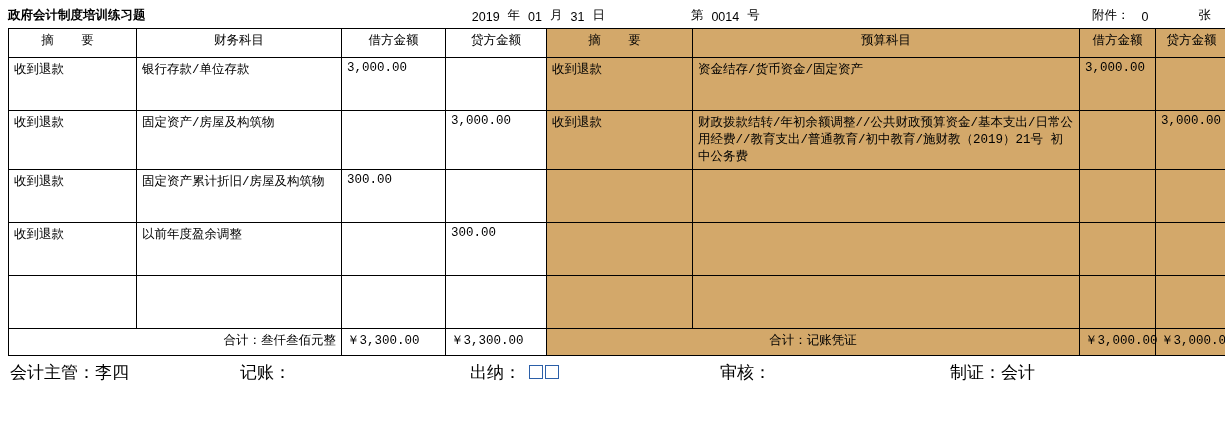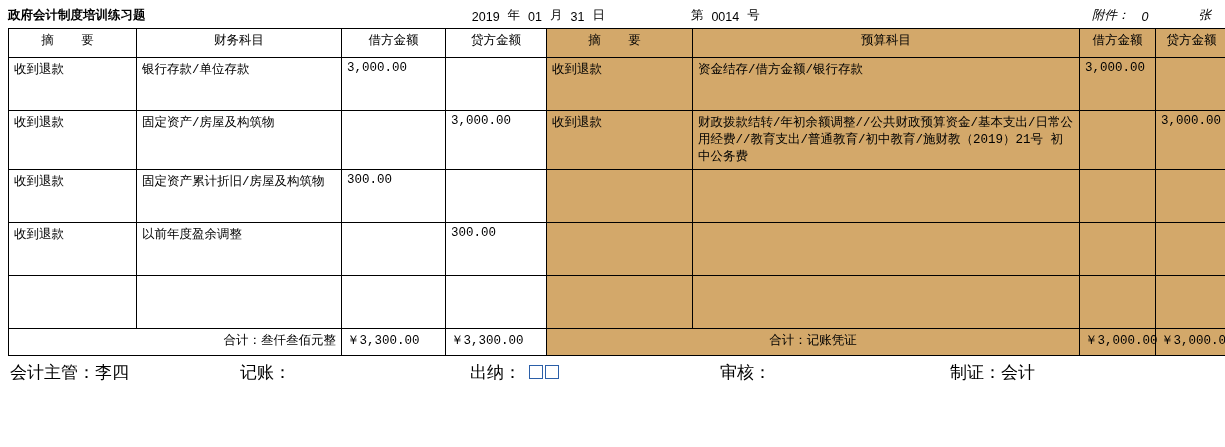--- a/index.html
+++ b/index.html
@@ -49,21 +49,21 @@
     gap: 0px;
     white-space: nowrap;
   }
   .meta-center span { padding: 0 4px; }
   .meta-right {
     display: flex;
     align-items: flex-end;
     white-space: nowrap;
     gap: 0;
   }
-  .meta-right span { padding: 0 6px; font-style: italic; }
+  .meta-right span { padding: 0 6px; }
 
   table.voucher {
     border-collapse: collapse;
     table-layout: fixed;
     margin: 4px 8px 0 8px;
     width: 1209px;
     font-size: 12.5px;
   }
   table.voucher td, table.voucher th {
     border: 1px solid #000000;
@@ -180,21 +180,21 @@
         <th class="shade">贷方金额</th>
       </tr>
     </thead>
     <tbody>
       <tr class="body-row">
         <td>收到退款</td>
         <td>银行存款/单位存款</td>
         <td class="cell-amt">3,000.00</td>
         <td class="cell-amt"></td>
         <td class="shade">收到退款</td>
-        <td class="shade">资金结存/借方金额/银行存款</td>
+        <td class="shade">资金结存/货币资金/固定资产</td>
         <td class="shade cell-amt">3,000.00</td>
         <td class="shade cell-amt"></td>
       </tr>
       <tr class="row-tall">
         <td>收到退款</td>
         <td>固定资产/房屋及构筑物</td>
         <td class="cell-amt"></td>
         <td class="cell-amt">3,000.00</td>
         <td class="shade">收到退款</td>
         <td class="shade">财政拨款结转/年初余额调整//公共财政预算资金/基本支出/日常公用经费//教育支出/普通教育/初中教育/施财教（2019）21号 初中公务费</td>

